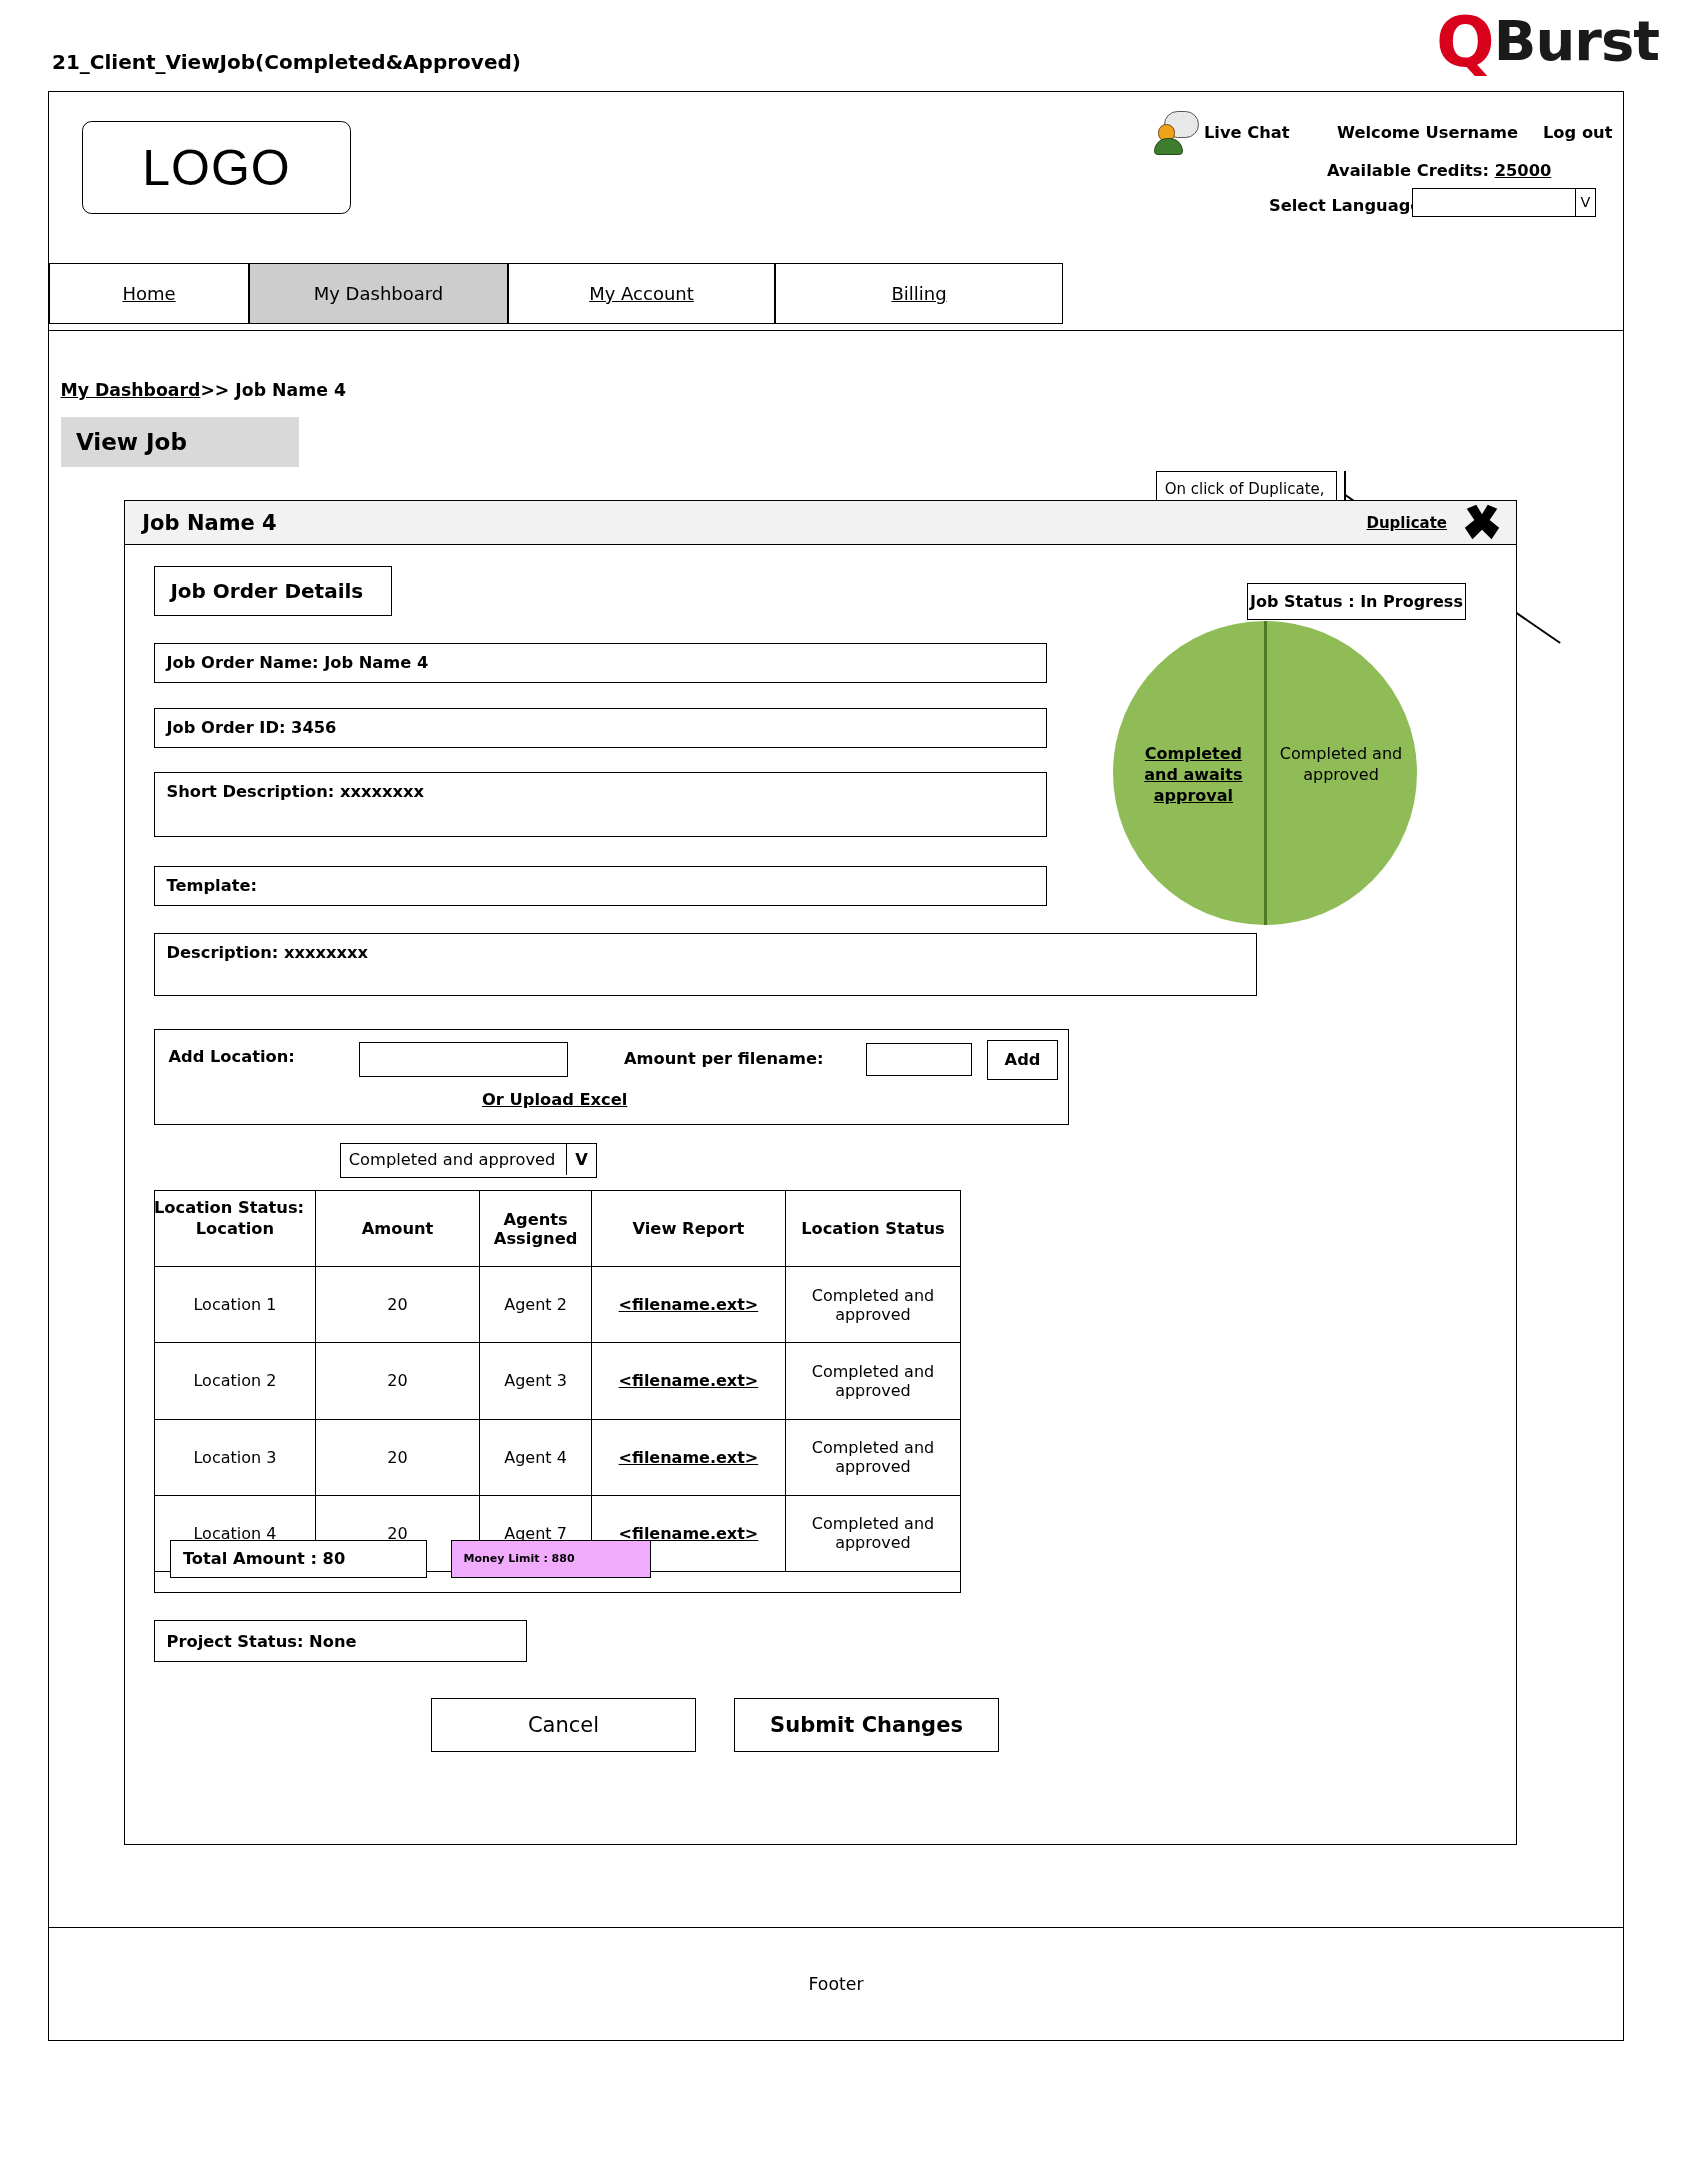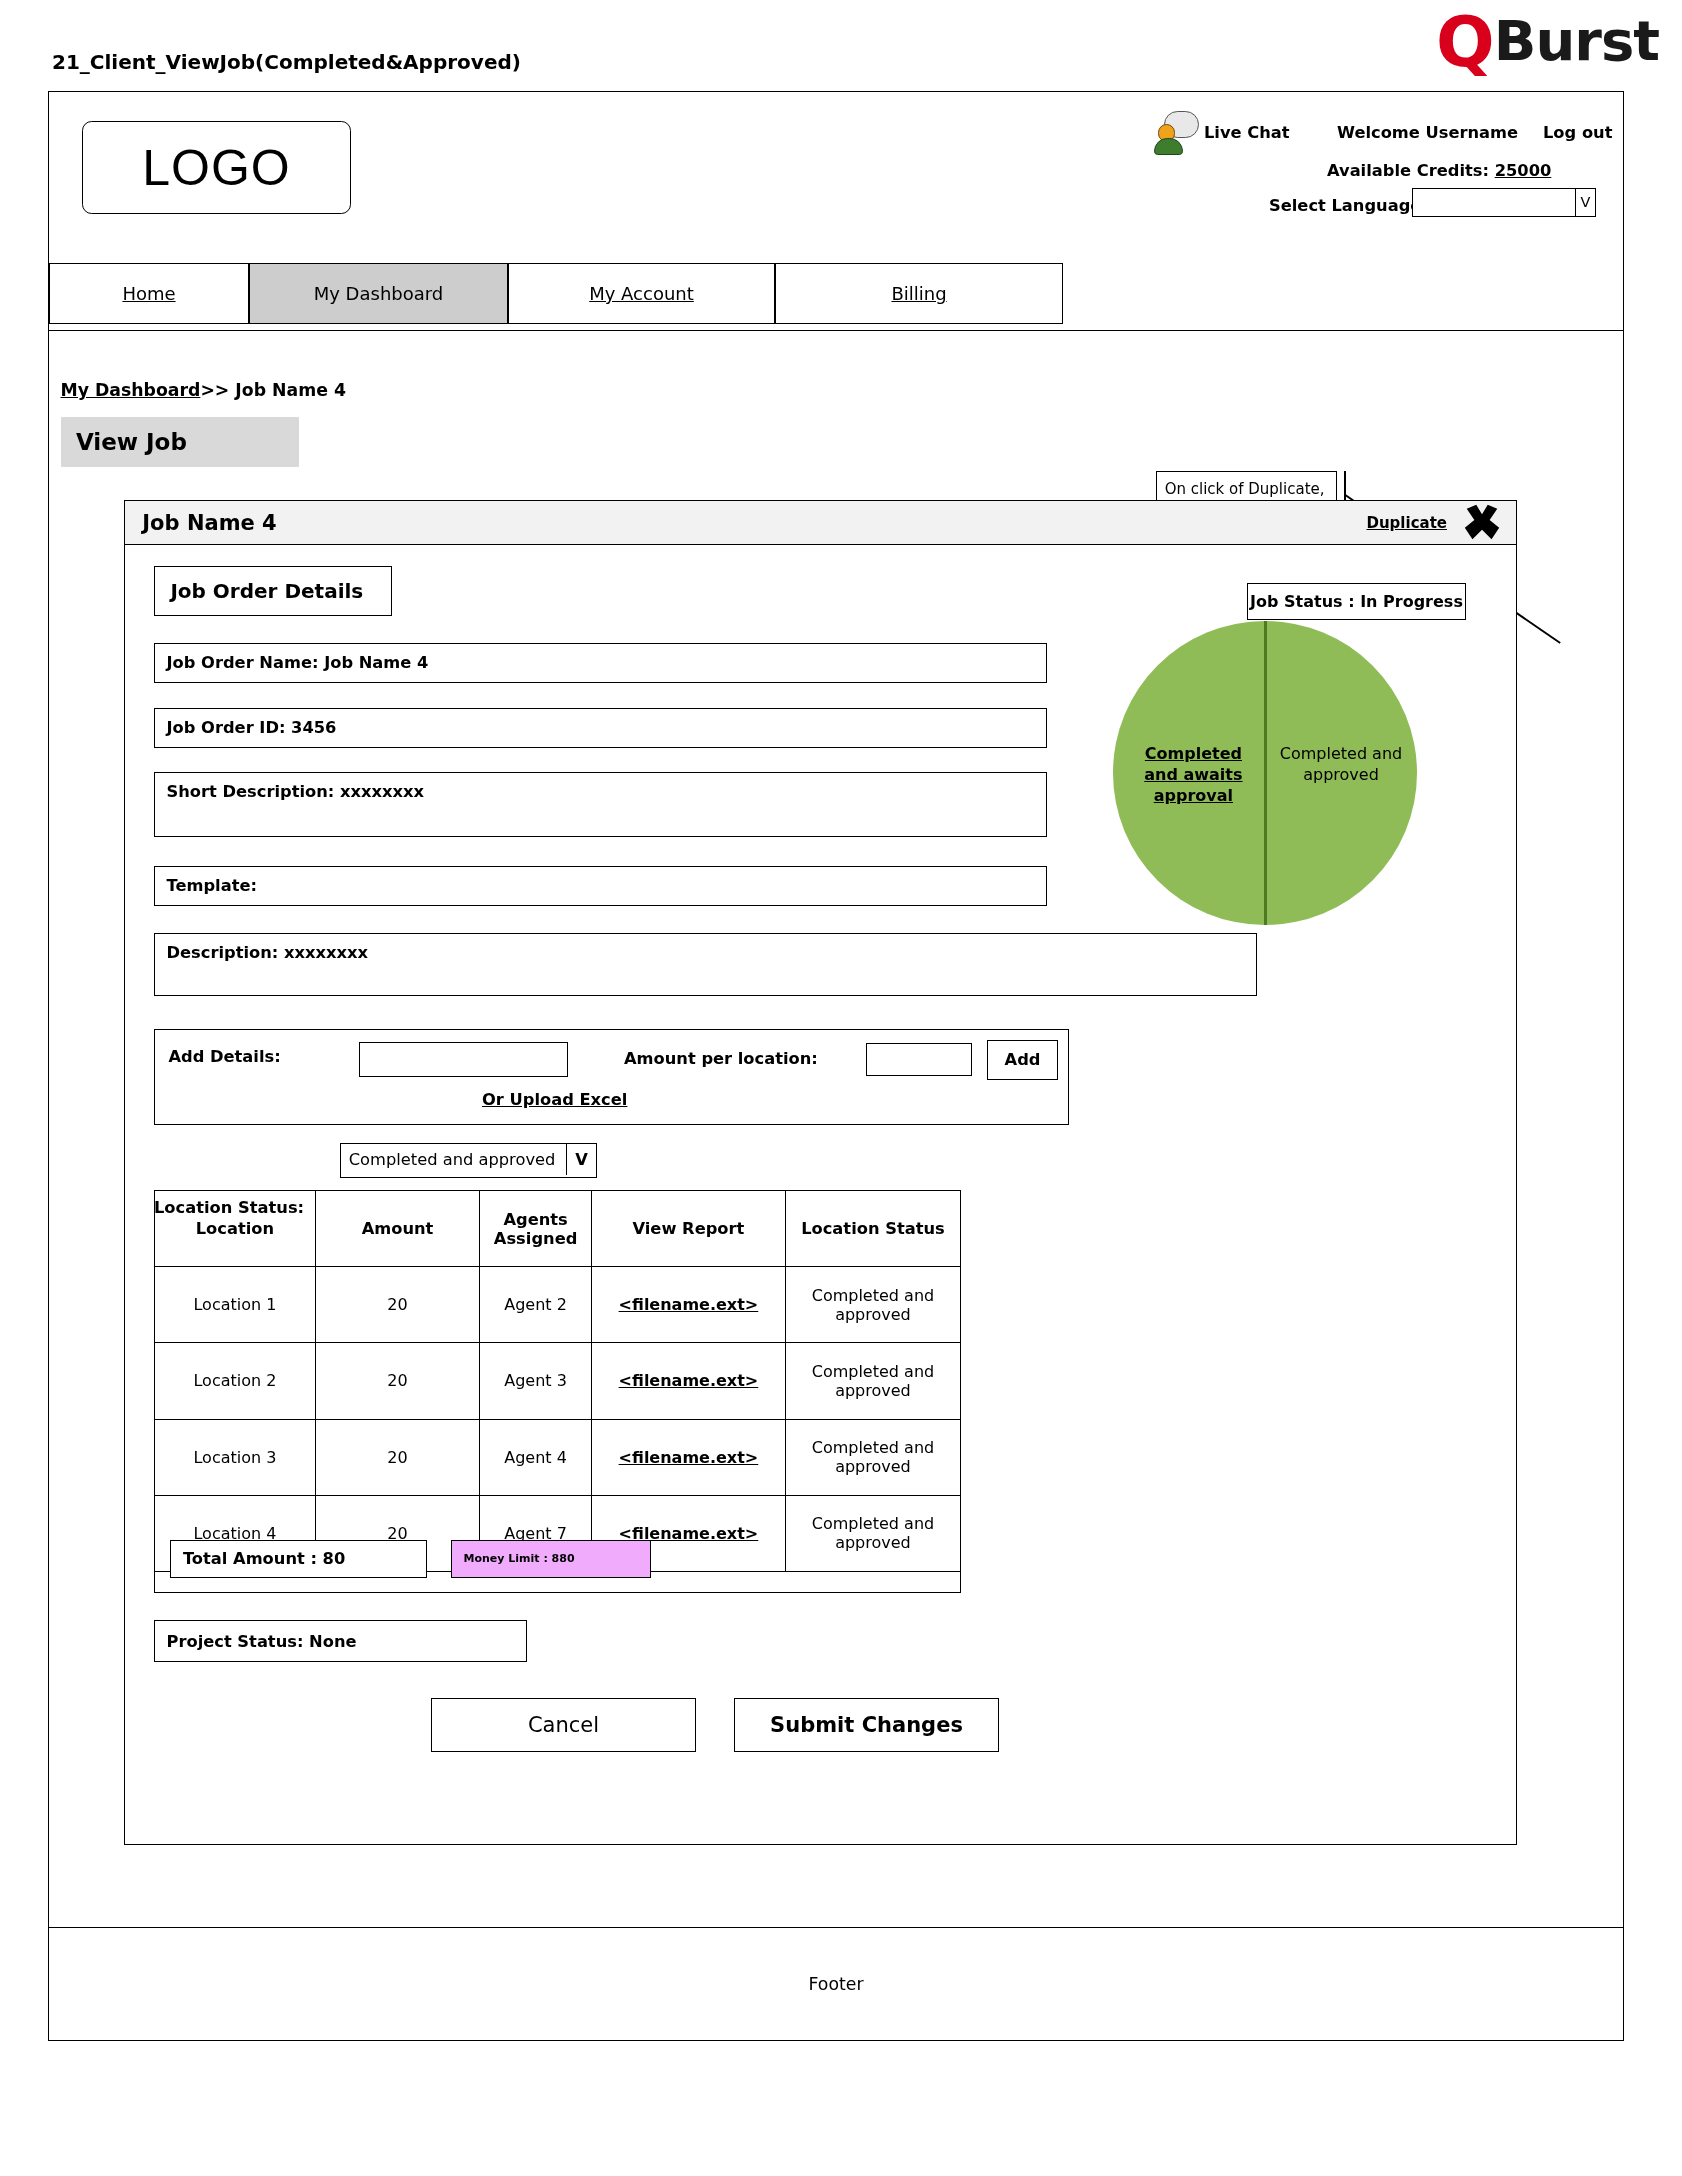--- a/index.html
+++ b/index.html
@@ -655,23 +655,23 @@
       </div>
 
       <div class="pie-wrap">
         <div class="pie"></div>
         <div class="pie-divider"></div>
         <div class="pie-label-left">Completed and awaits approval</div>
         <div class="pie-label-right">Completed and approved</div>
       </div>
 
       <div class="addloc">
-        <div class="addloc-label">Add Details:</div>
+        <div class="addloc-label">Add Location:</div>
         <div class="addloc-input"></div>
-        <div class="amt-label">Amount per location:</div>
+        <div class="amt-label">Amount per filename:</div>
         <div class="amt-input"></div>
         <div class="add-btn">Add</div>
         <div class="upload-excel">Or Upload Excel</div>
       </div>
 
       <div class="locstat-label">Location Status:</div>
       <div class="locstat-select">
         <span>Completed and approved</span>
         <span class="arrow">V</span>
       </div>

